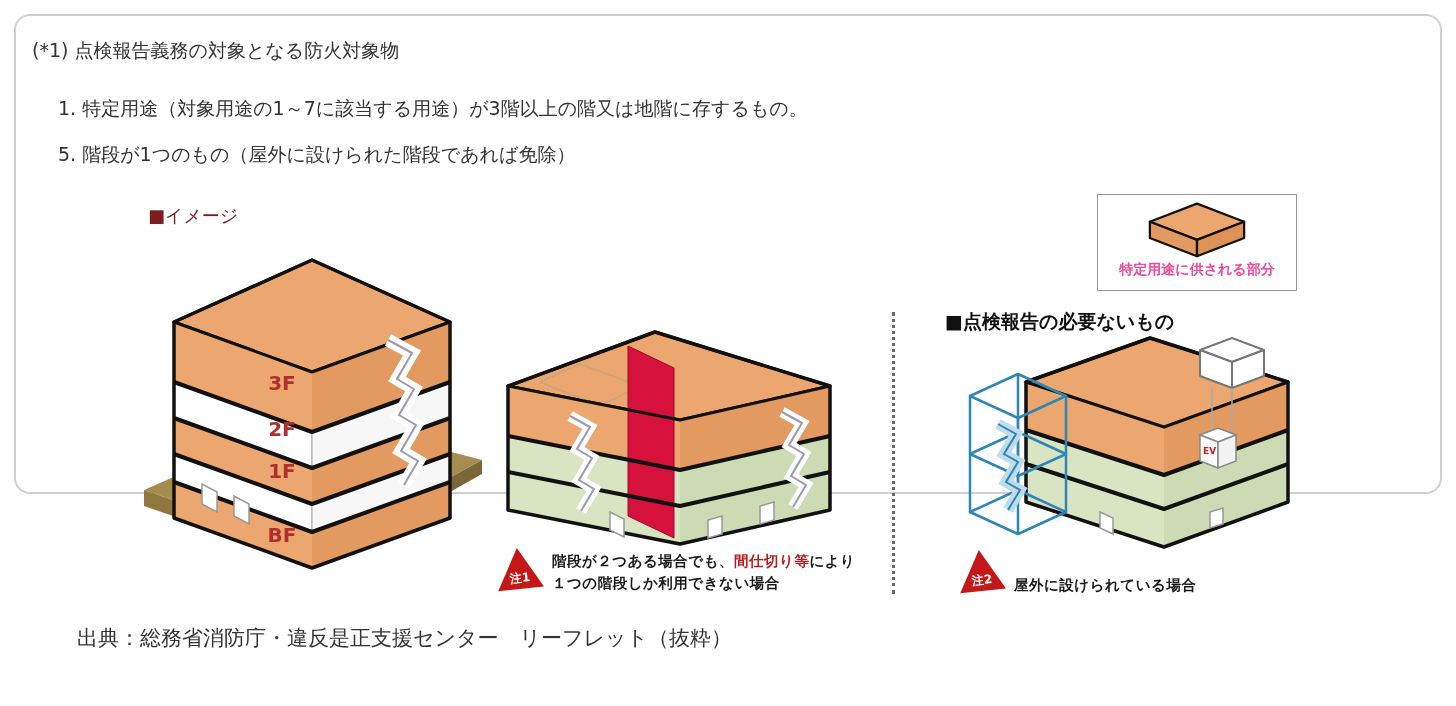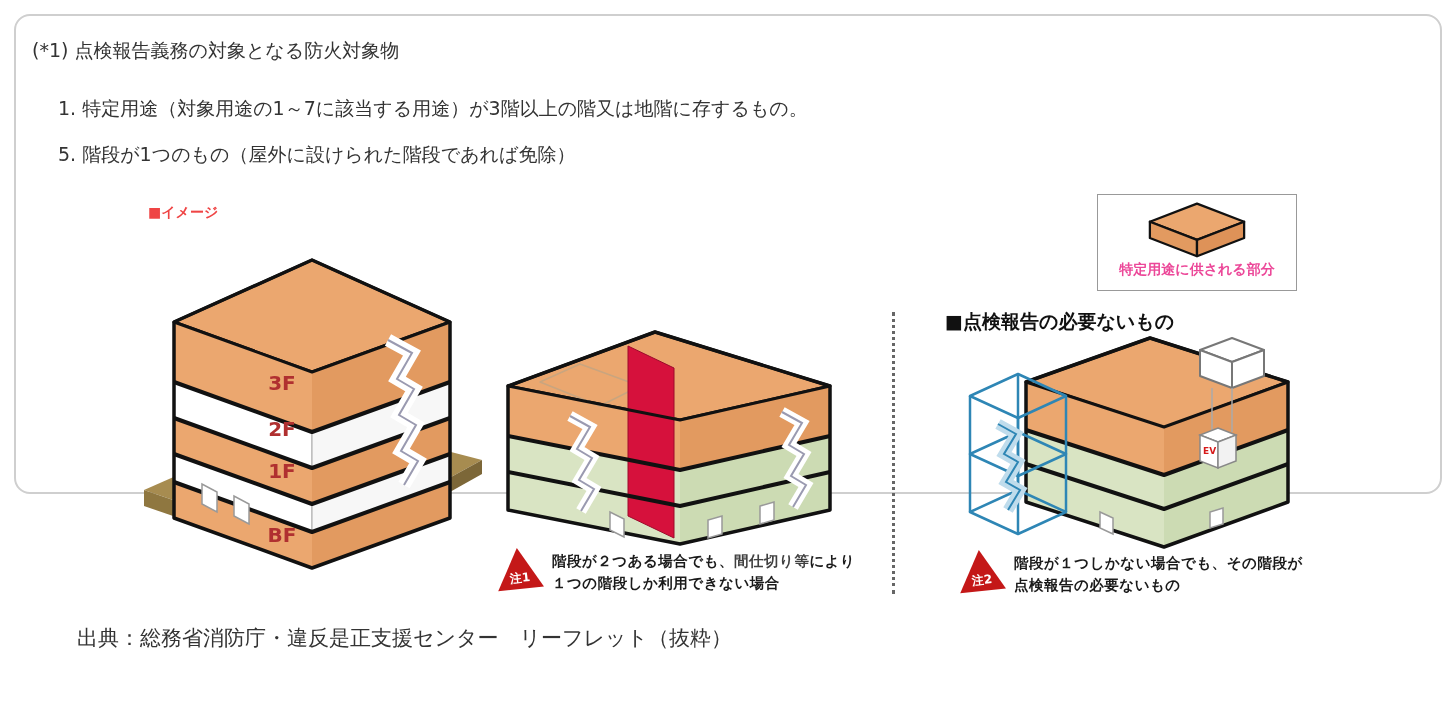--- a/index.html
+++ b/index.html
@@ -4,21 +4,21 @@
 <style>
   * { margin:0; padding:0; box-sizing:border-box; }
   html,body { width:1456px; height:706px; background:#fff;
     font-family:"DejaVu Sans","Liberation Sans",sans-serif; color:#333; }
   .card { position:absolute; left:14px; top:14px; width:1428px; height:480px;
     background:#fff; border:2px solid #cfcfcf; border-radius:16px; }
   .abs { position:absolute; }
   .title { left:16px; top:22px; font-size:19px; color:#333; }
   .cond { left:42px; top:80px; font-size:19px; color:#333; }
   .cond2 { top:126px; }
-  .img-label { left:132px; top:188px; font-size:14px; font-weight:700; color:#ef4444; }
+  .img-label { left:132px; top:188px; font-size:18px; font-weight:400; color:#7f1d1d; }
   .b1 { left:126px; top:232px; }
   .b2 { left:484px; top:308px; }
   .b3 { left:944px; top:316px; }
   .divider { left:876px; top:296px; height:282px; width:0;
     border-left:3px dotted #666; }
   .legend { left:1081px; top:178px; width:200px; height:97px;
     border:1px solid #999; background:#fff; display:flex; flex-direction:column;
     align-items:center; justify-content:flex-start; padding-top:5px; }
   .legend-label { font-size:14px; font-weight:bold; color:#ec4899; margin-top:3px; }
   .right-heading { left:929px; top:293px; font-size:19px; font-weight:bold; color:#111; }
@@ -27,21 +27,21 @@
   .note2 { left:942px; top:534px; }
   .tri { position:relative; width:46px; height:42px; flex:0 0 46px;
     transform:rotate(-6deg); }
   .tri-shape { position:absolute; left:0; top:0; width:0; height:0;
     border-left:23px solid transparent; border-right:23px solid transparent;
     border-bottom:41px solid #C41818; }
   .tri-label { position:absolute; left:0; right:0; bottom:3px; text-align:center;
     color:#fff; font-size:12px; font-weight:bold; }
   .note-text { font-size:14.5px; font-weight:bold; color:#1a1a1a; line-height:22px;
     letter-spacing:0.5px; padding-top:2px; }
-  .red-text { color:#404040; }
+  .red-text { color:#b91c1c; }
   .source { left:14px; top:608px; font-size:21px; color:#333;margin-left:47px; }
   svg text.floor-label { font-size:20px; font-weight:bold; fill:#B03030; }
   svg text.ev { font-size:9px; font-weight:bold; fill:#D61A1A; }
 </style>
 </head>
 <body>
 
 <div class="card">
 
   <div class="abs title">(*1) 点検報告義務の対象となる防火対象物</div>
@@ -194,20 +194,20 @@
       <path d="M250,196 v-16 l13,-4 v16 z"></path>
     </g>
   </svg>
 
   <div class="abs note note2">
     <div class="tri">
       <div class="tri-shape"></div>
       <span class="tri-label">注2</span>
     </div>
     <div class="note-text">
-      <span>階段が１つしかない場合でも、その階段が</span><br>
-      <span>点検報告の必要ないもの</span>
+      <br>
+      <span>屋外に設けられている場合</span>
     </div>
   </div>
 
   <div class="abs source">出典：総務省消防庁・違反是正支援センター　リーフレット（抜粋）</div>
 
 </div>
 
 </body></html>

